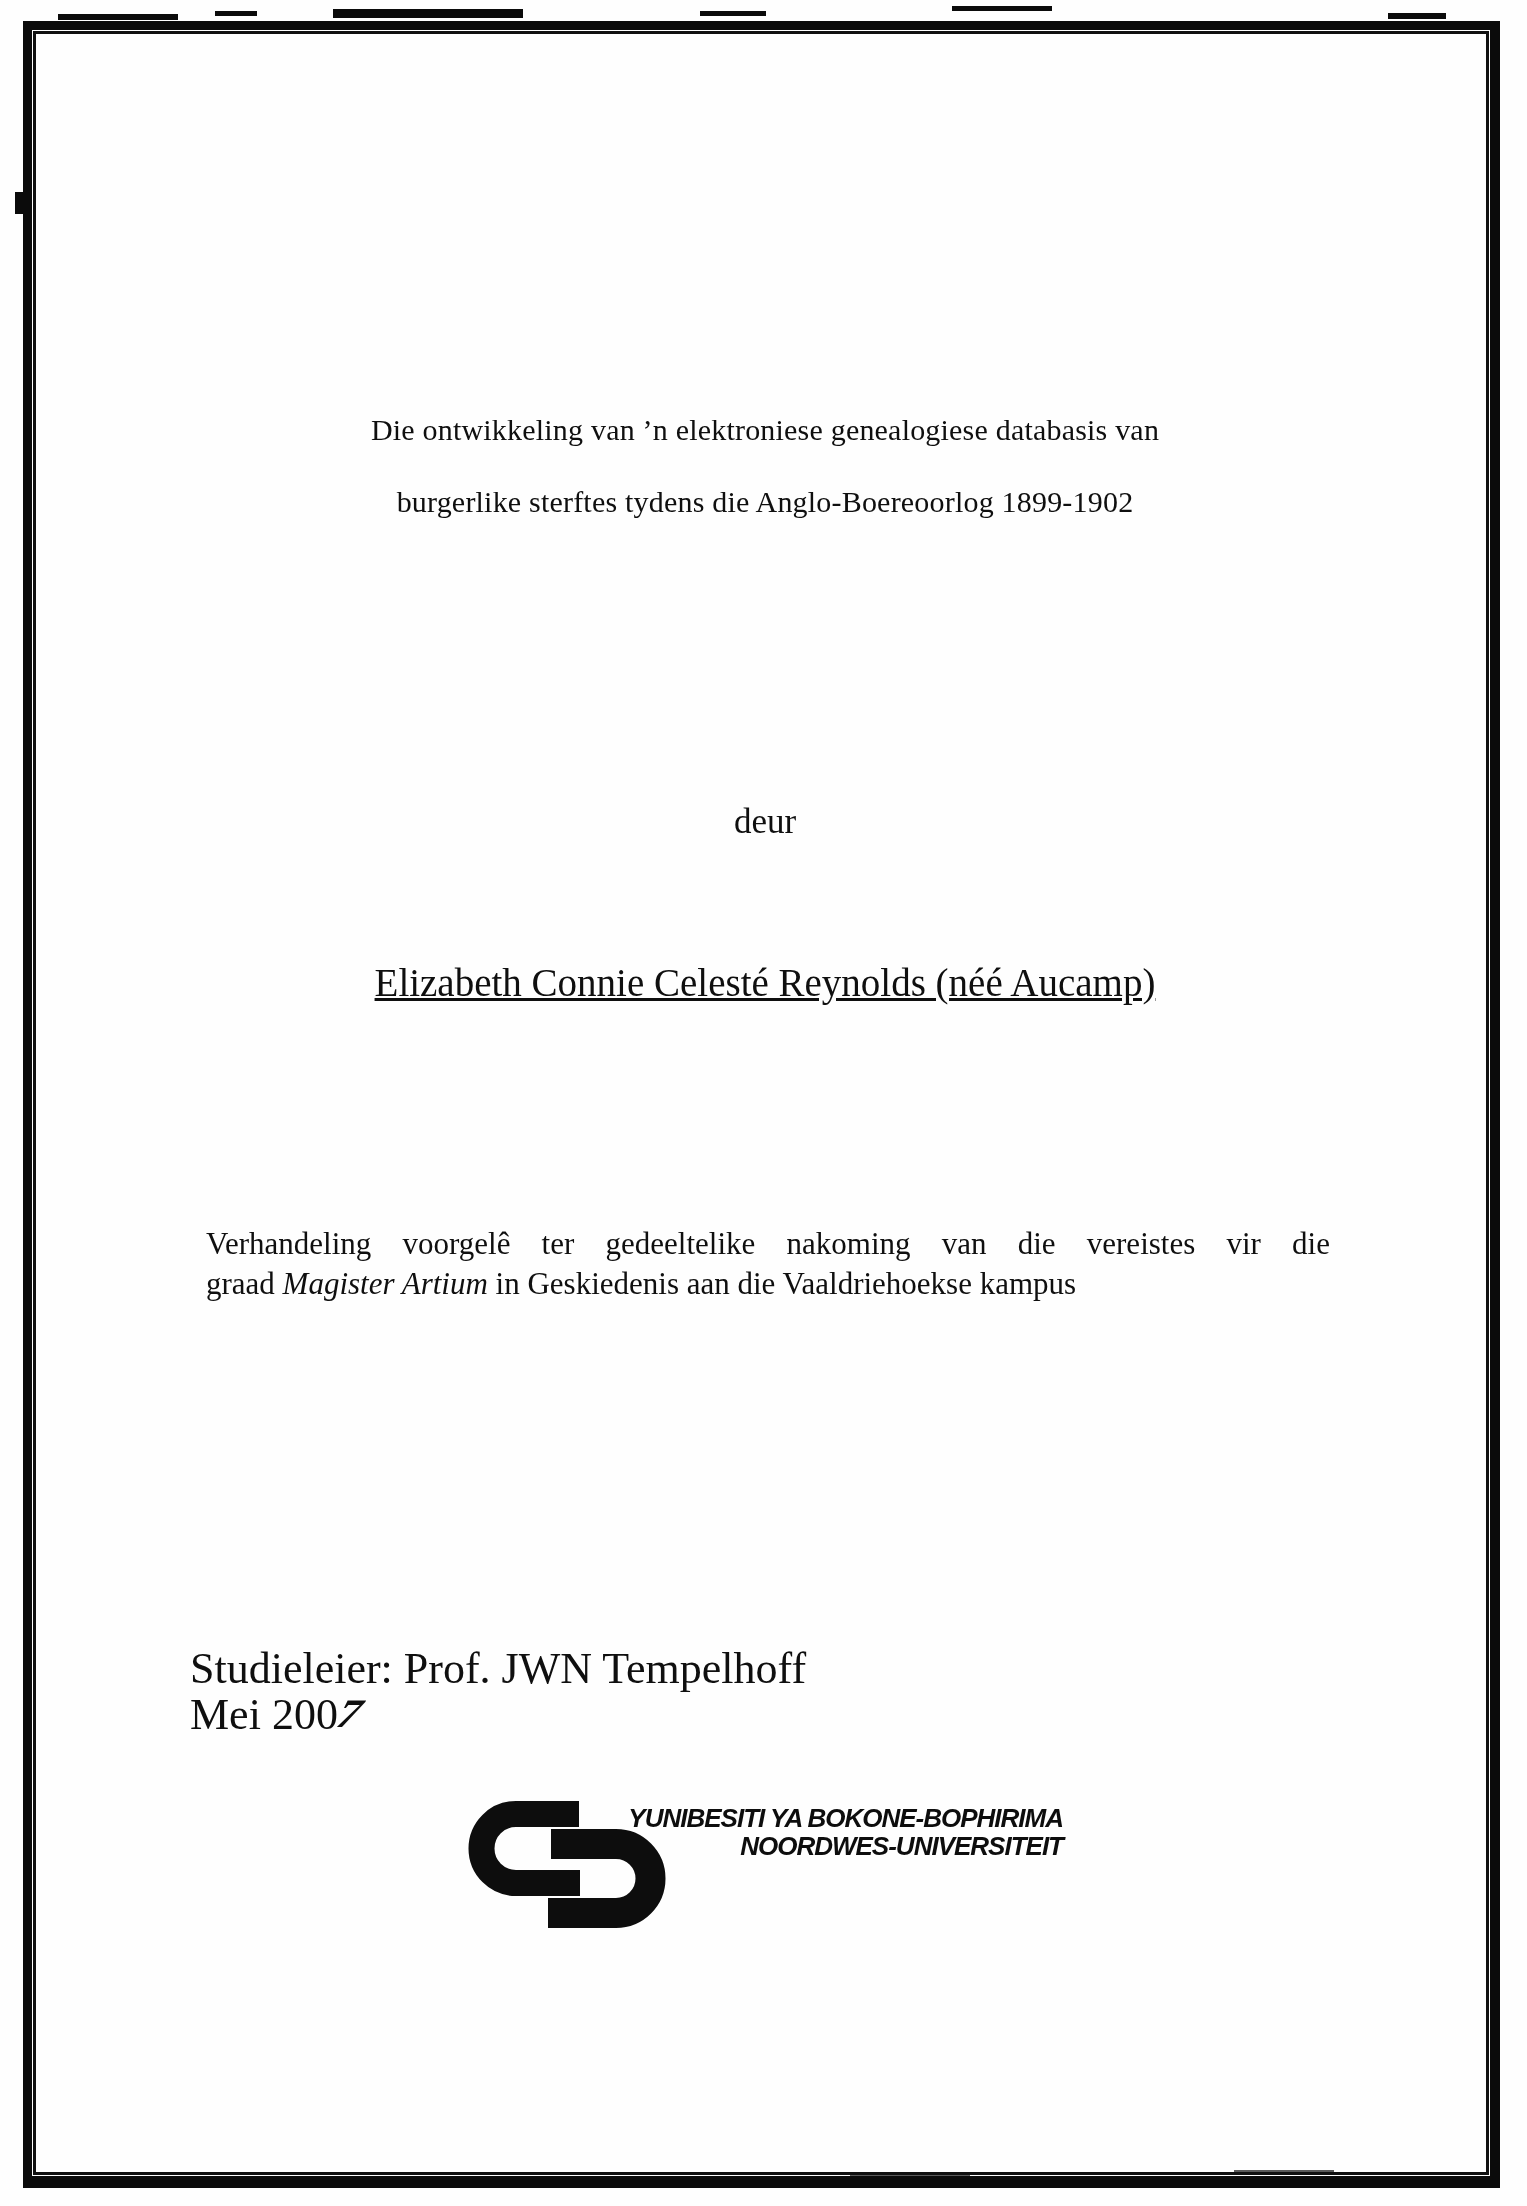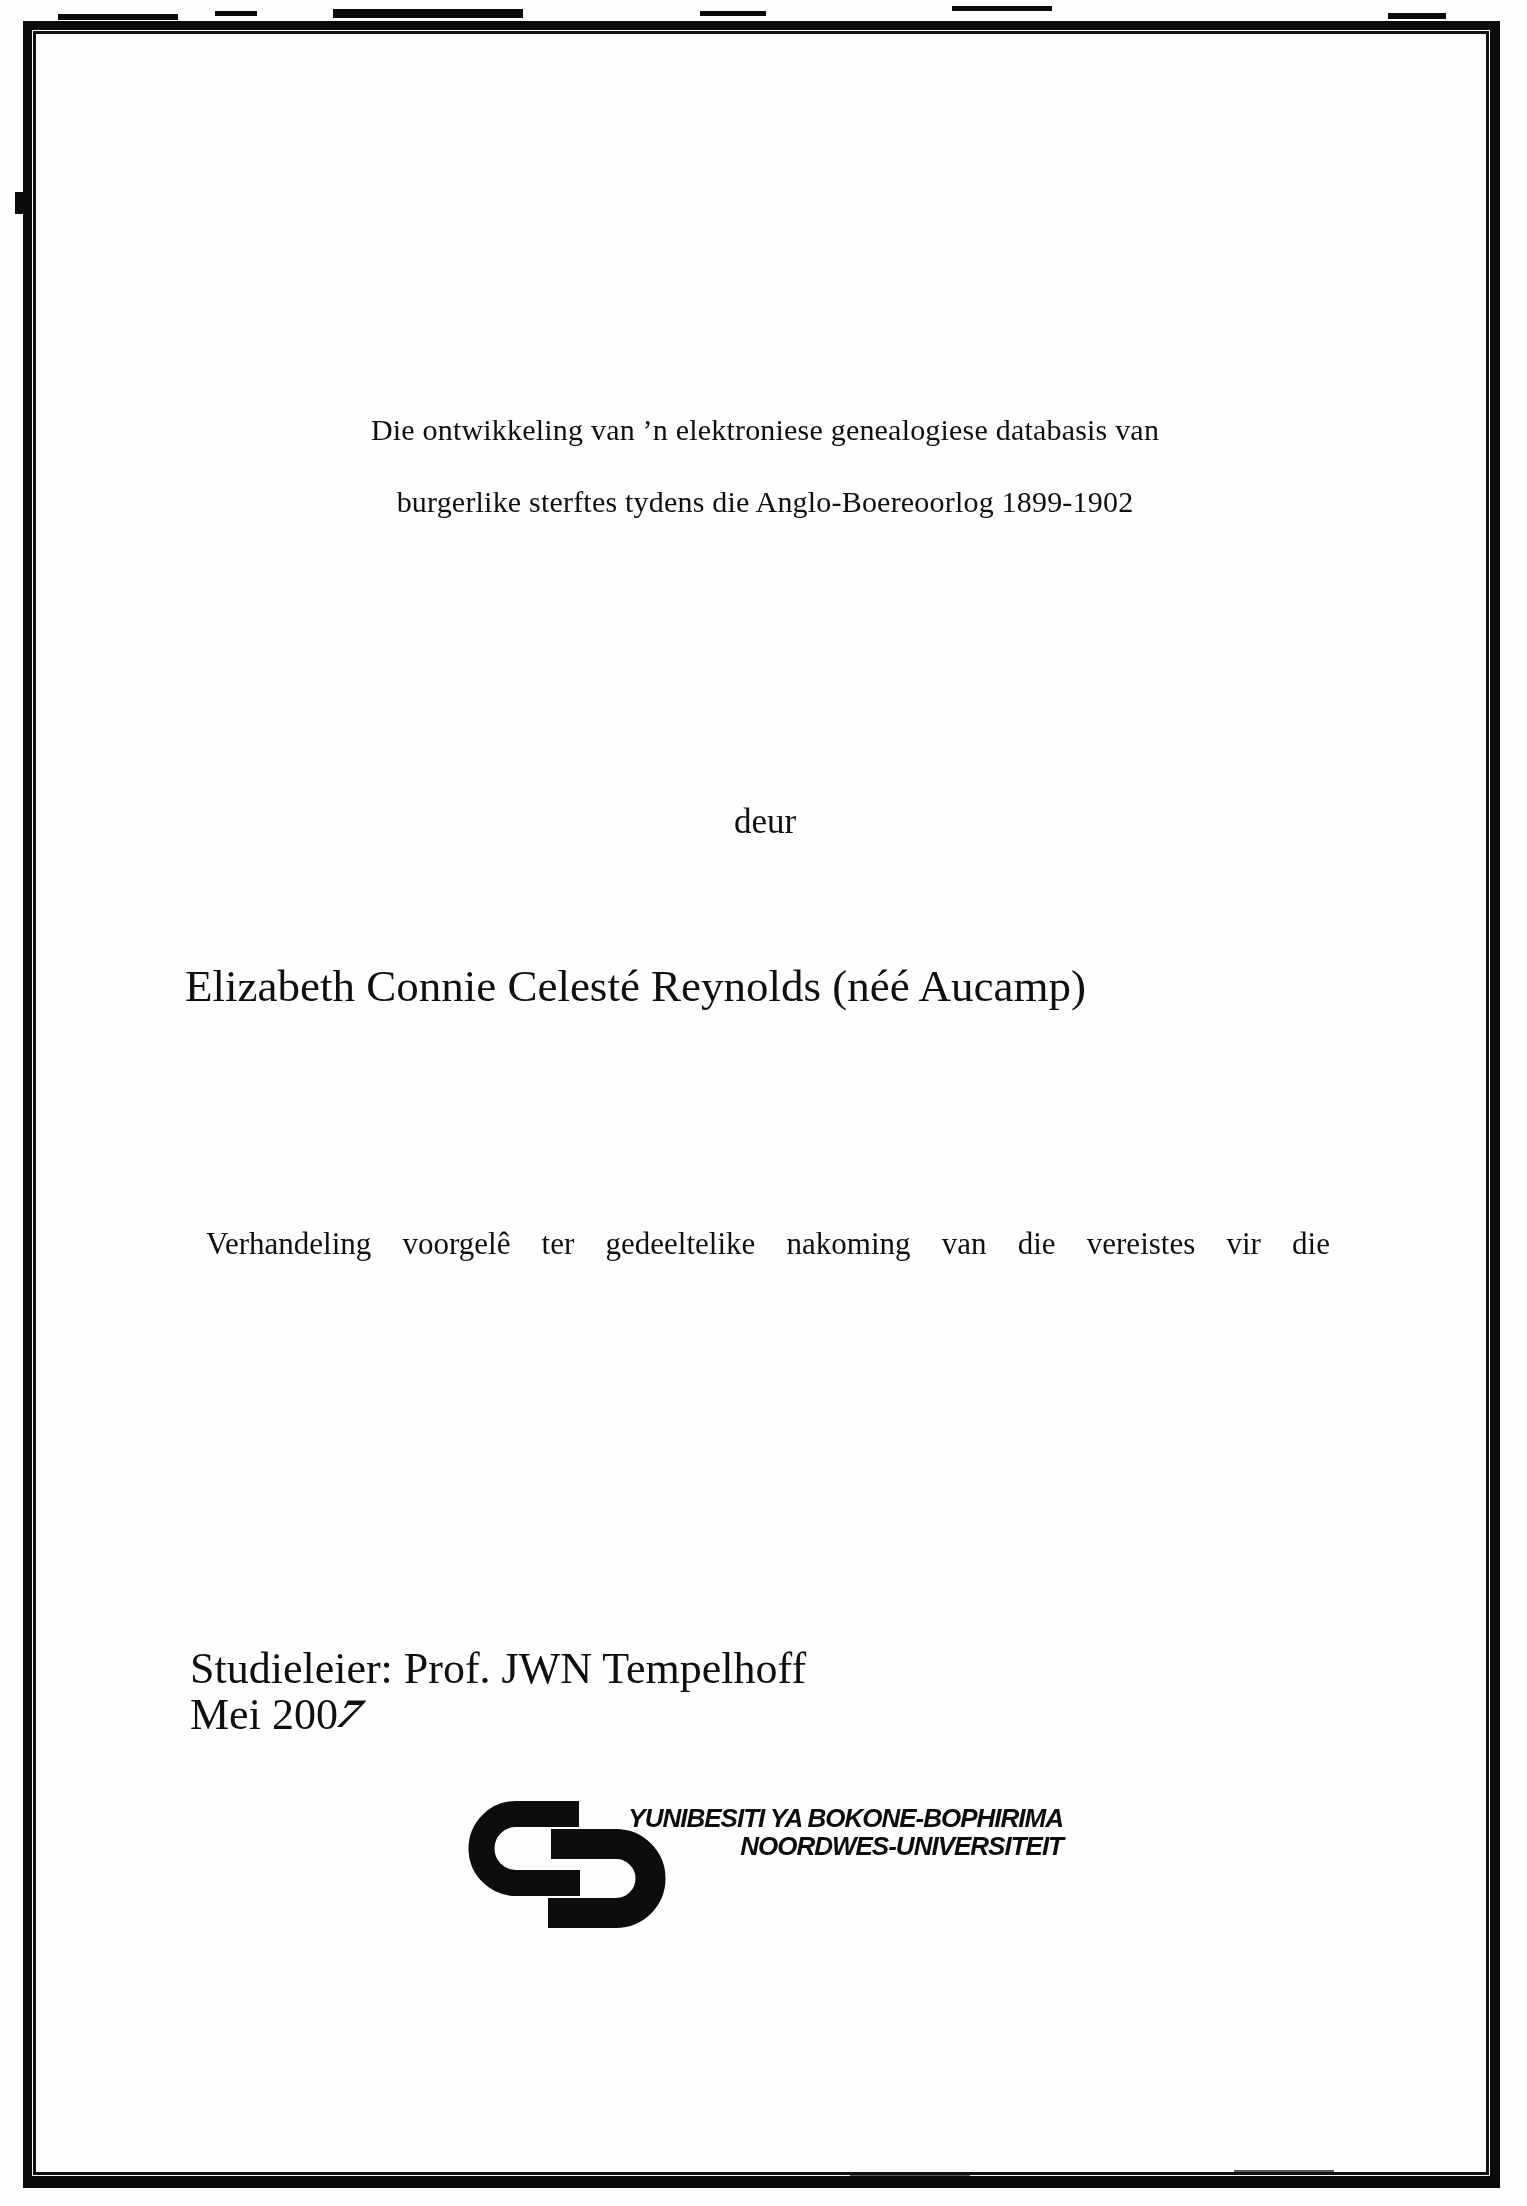--- a/index.html
+++ b/index.html
@@ -61,21 +61,23 @@
     left: 185px;
     width: 1160px;
     text-align: center;
     font-size: 35px;
   }
   .author {
     position: absolute;
     top: 960px;
     left: 185px;
     width: 1160px;
-    font-size: 45px;
+    text-align: center;
+    font-size: 39px;
+    text-decoration: underline;
   }
   .statement {
     position: absolute;
     top: 1224px;
     left: 194px;
     width: 1124px;
     font-size: 31px;
     line-height: 40px;
     margin-left: 12px;
   }
@@ -143,20 +145,21 @@
     <span class="tline">Die ontwikkeling van ’n elektroniese genealogiese databasis van</span>
     <span class="tline">burgerlike sterftes tydens die Anglo-Boereoorlog 1899-1902</span>
   </h1>
 
   <div class="byline">deur</div>
 
   <div class="author">Elizabeth Connie Celesté Reynolds (néé Aucamp)</div>
 
   <div class="statement">
     <div class="s-line s-justify">Verhandeling voorgelê ter gedeeltelike nakoming van die vereistes vir die</div>
+    <div class="s-line"><span>graad </span><span class="ital">Magister Artium</span><span> in Geskiedenis aan die Vaaldriehoekse kampus</span></div>
   </div>
 
   <div class="supervisor">
     <div>Studieleier: Prof. JWN Tempelhoff</div>
     <div><span>Mei 200</span><span class="odd-seven">7</span></div>
   </div>
 
   <div class="logo-block">
     <svg class="logo-glyph" width="200" height="128" viewBox="0 0 200 128" xmlns="http://www.w3.org/2000/svg">
       <path d="M 111 13 H 48 A 34.5 34.5 0 0 0 48 82 H 112" fill="none" stroke="#0d0d0d" stroke-width="26" stroke-linecap="butt"></path>

